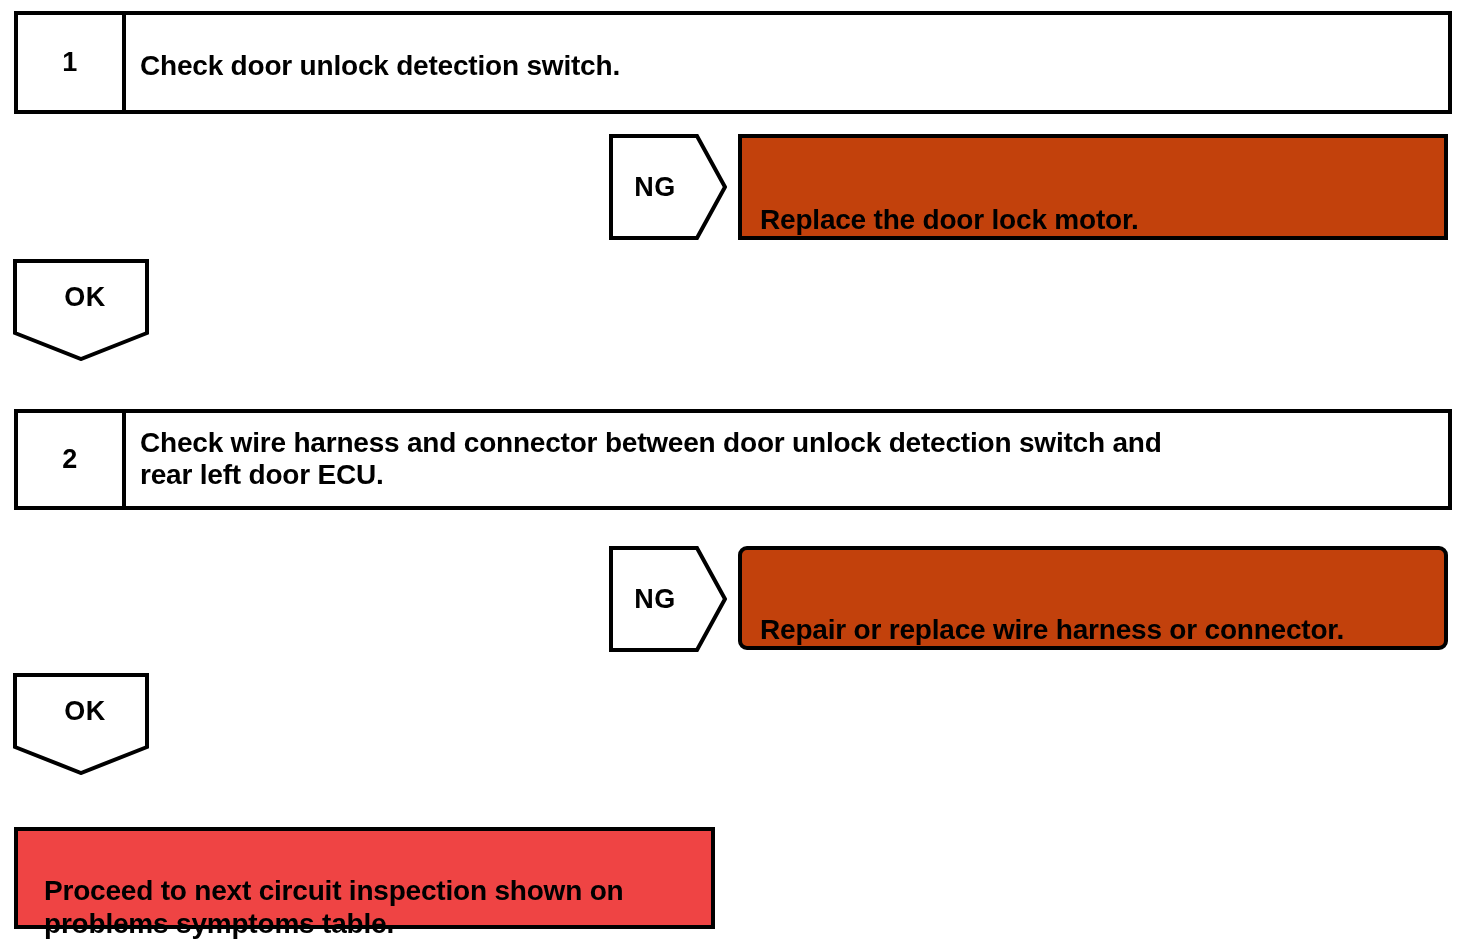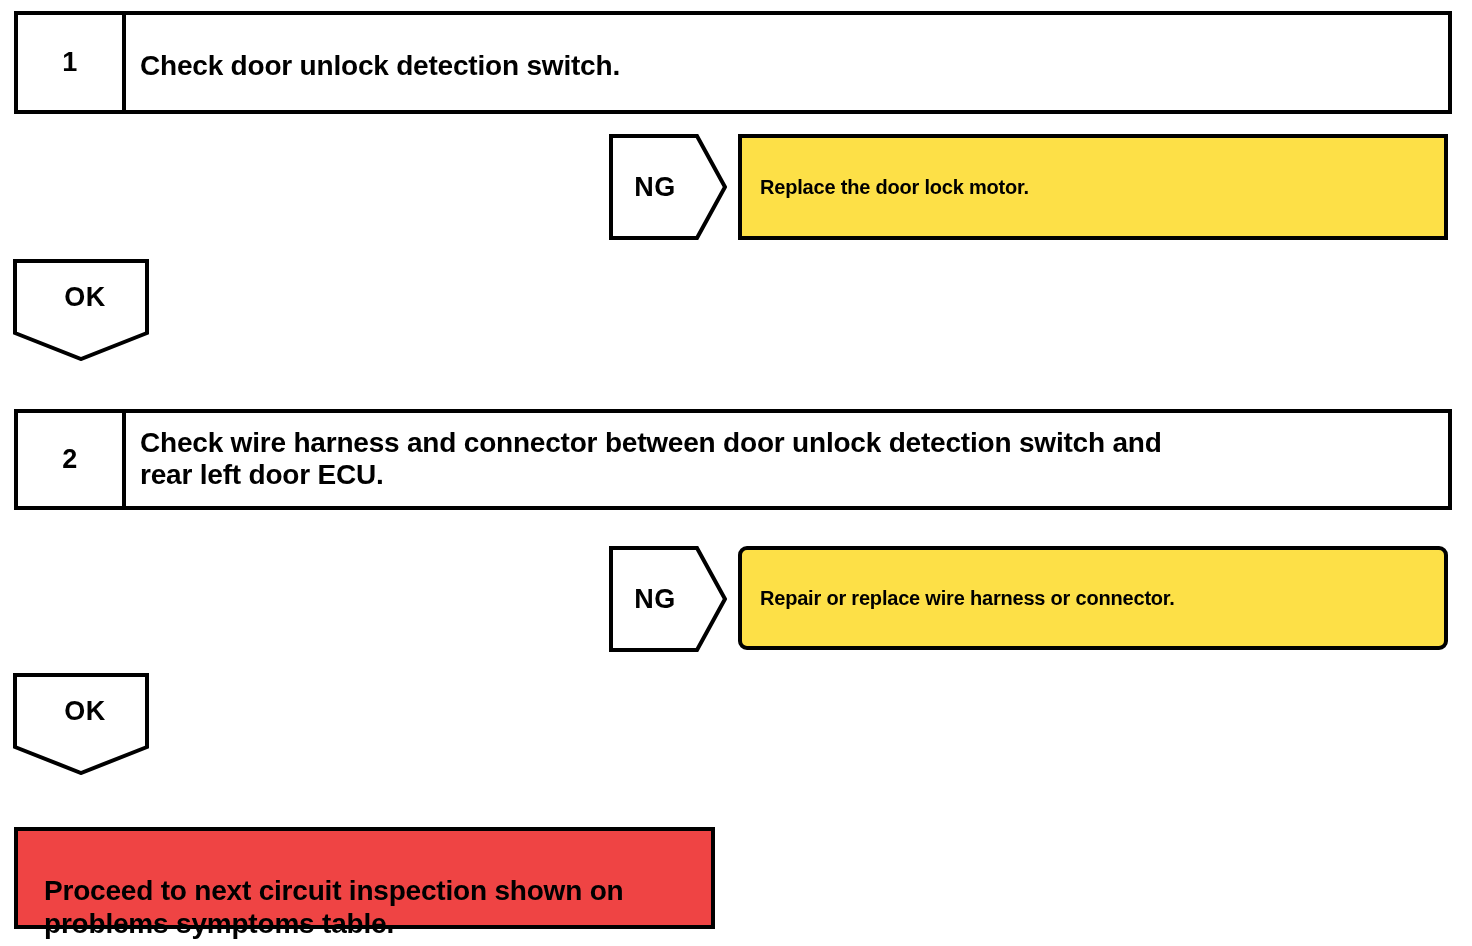--- a/index.html
+++ b/index.html
@@ -111,25 +111,25 @@
     font-size: 27px;
     font-weight: bold;
     letter-spacing: 0.5px;
   }
 
   
   .result-box {
     position: absolute;
     box-sizing: border-box;
     border: 4px solid #000;
-    background: #fde047;
-    display: flex;
-    align-items: center;
+    background: #c2410c;
+    display: flex;
+    align-items: flex-end;
     padding-left: 18px;
-    font-size: 20px;
+    font-size: 28px;
     font-weight: bold;
     letter-spacing: -0.2px;
   }
   .final-box {
     position: absolute;
     box-sizing: border-box;
     border: 4px solid #000;
     background: #ef4444;
     padding: 10px 0 0 26px;
     font-size: 28px;

